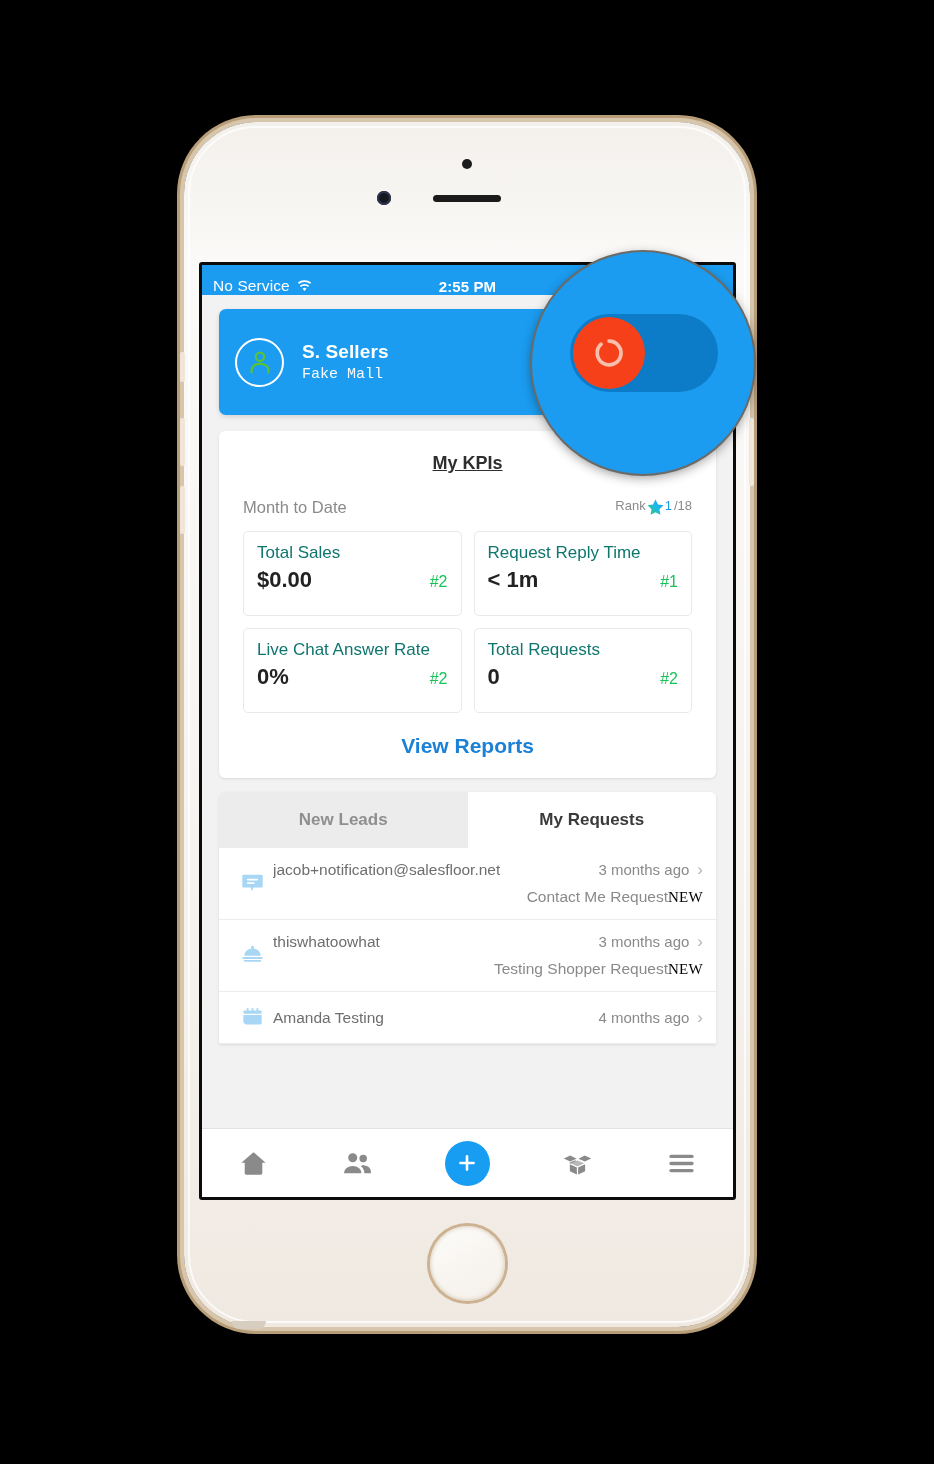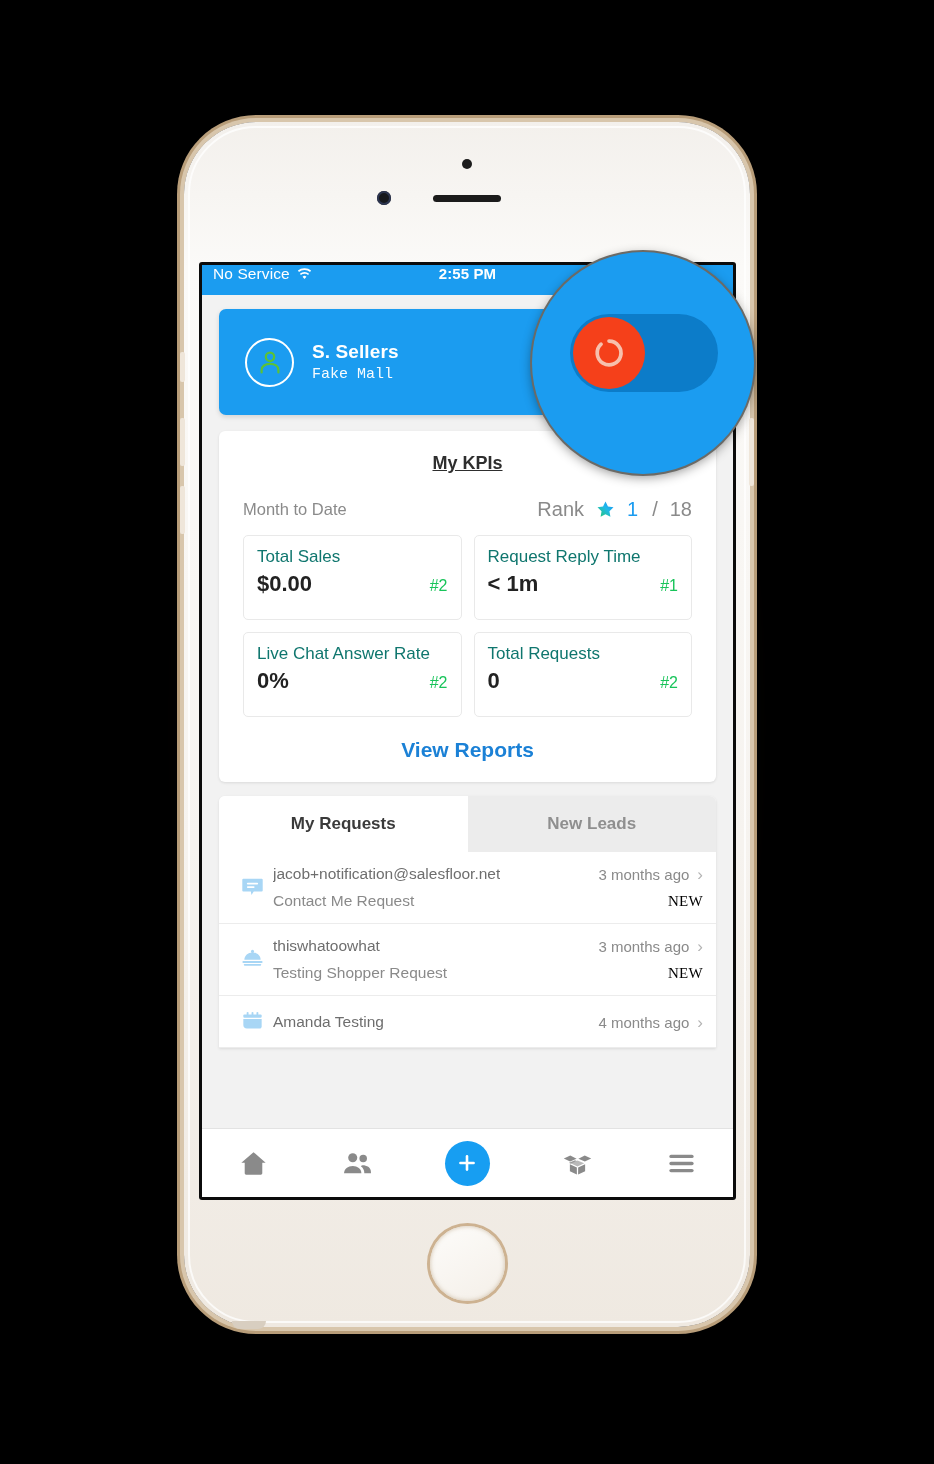--- a/index.html
+++ b/index.html
@@ -69,32 +69,32 @@
     background:#0b0b0b; border-radius:3px;
   }
   .screen {
     position:absolute; left:202px; top:265px; width:531px; height:932px;
     background:#f2f2f2; overflow:hidden;
   }
 
   
   .statusbar {
     height:30px; background:#1b9cf0; color:#fff;
-    display:flex; align-items:flex-start; position:relative;
+    display:flex; align-items:flex-end; position:relative;
     font-size:15.5px; letter-spacing:.1px;
   }
   .sb-left { display:flex; align-items:center; gap:7px; padding-left:11px; }
   .sb-time { position:absolute; left:0; right:0; text-align:center; font-weight:bold; font-size:15px; }
   .wifi-ico { width:15px; height:12px; display:block; }
 
   
   .header-wrap { background:#f2f2f2; padding:14px 17px 0 17px; }
   .profile-card {
     background:#1b9cf0; border-radius:7px; height:106px;
-    display:flex; align-items:center; padding-left:26px;
+    display:flex; align-items:center; padding-left:16px;
     box-shadow: 0 2px 5px rgba(0,0,0,.13);
     position:relative;
   }
   .avatar {
     width:49px; height:49px; border-radius:50%;
     border:2.5px solid #fff; display:flex; align-items:center; justify-content:center;
     flex:0 0 auto;
   }
   .avatar svg { width:28px; height:28px; display:block; }
   .who { margin-left:18px; color:#fff; }
@@ -110,21 +110,21 @@
     position:absolute; left:2px; top:2px; width:40px; height:40px; border-radius:50%;
     background:#f5401a;
   }
 
   
   .kpi-wrap { padding:16px 17px 0 17px; }
   .kpi-card { background:#fff; border-radius:6px; padding:22px 24px 14px 24px; box-shadow:0 1px 3px rgba(0,0,0,.10); }
   .kpi-title { text-align:center; font-size:18px; font-weight:bold; color:#2e2e2e;text-decoration:underline; }
   .kpi-sub { display:flex; justify-content:space-between; align-items:center; margin-top:24px; }
   .kpi-sub .mtd { font-size:16.5px; color:#8a8a8a; }
-  .rank { font-size:20px; color:#8a8a8a; display:flex; align-items:center; gap:12px; }
+  .rank { font-size:13px; color:#8a8a8a; display:flex; align-items:flex-start; gap:0; }
   .rank .star { width:19px; height:19px; display:block; }
   .rank .rnum { color:#1b9cf0; font-weight:500; }
   .rank .slash { color:#8a8a8a; margin-left:2px;}
   .rank .rtot { color:#8a8a8a; }
 
   .kpi-grid { display:grid; grid-template-columns:1fr 1fr; gap:12px; margin-top:14px; }
   .kpi-box { border:1px solid #e9e9e9; border-radius:5px; padding:11px 13px 12px 13px; height:85px; }
   .kpi-box .lbl { font-size:17px; color:#0f766e; }
   .kpi-box .row { display:flex; justify-content:space-between; align-items:flex-end; margin-top:6px; }
   .kpi-box .val { font-size:22px; font-weight:bold; color:#222; line-height:1; }
@@ -137,22 +137,22 @@
   .list-card { background:#fff; border-radius:6px 6px 0 0; box-shadow:0 1px 3px rgba(0,0,0,.10); overflow:hidden; }
   .tabs { display:flex; }
   .tab { flex:1; text-align:center; padding:18px 0; font-size:17px; font-weight:bold; }
   .tab.inactive { background:#ececec; color:#8f8f8f; }
   .tab.active { background:#fff; color:#3a3a3a; }
 
   .row-item { display:flex; align-items:center; padding:13px 13px 13px 12px; border-bottom:1px solid #ececec; }
   .row-ico { width:42px; flex:0 0 auto; display:flex; justify-content:center; }
   .row-ico svg { width:25px; height:25px; display:block; }
   .row-mid { flex:1; min-width:0; }
-  .row-line1 { display:flex; justify-content:space-between; align-items:flex-end; }
-  .row-line2 { display:flex; justify-content:space-between; align-items:center; margin-top:9px; }
+  .row-line1 { display:flex; justify-content:space-between; align-items:flex-start; }
+  .row-line2 { display:flex; justify-content:flex-end; align-items:center; margin-top:9px; }
   .row-name { font-size:15.5px; color:#6e6e6e; white-space:nowrap; overflow:hidden; text-overflow:ellipsis; }
   .row-type { font-size:15.5px; color:#8a8a8a; }
   .row-time { font-size:15px; color:#8a8a8a; white-space:nowrap; display:flex; align-items:center; gap:8px; }
   .chev { color:#b4b4b4; font-size:17px; line-height:1; }
   .badge { font-size:15px; font-weight:500; letter-spacing:.3px; }
   .badge.new { color:#000000;font-family:Liberation Serif, serif; }
   .badge.confirmed { color:#4fa3e3; }
 
   
   .tabbar {
@@ -299,22 +299,22 @@
           </div>
         </div>
 
         <div class="view-reports">View Reports</div>
       </div>
     </div>
 
     <div class="list-wrap">
       <div class="list-card">
         <div class="tabs">
+          <div class="tab inactive">New Leads</div>
           <div class="tab active">My Requests</div>
-          <div class="tab inactive">New Leads</div>
         </div>
 
         <div class="row-item">
           <div class="row-ico">
             <svg viewBox="0 0 24 24" fill="#a8d6f5">
               <path d="M3.2 3.6h17.6a1 1 0 0 1 1 1v10.2a1 1 0 0 1-1 1h-7.6l-2.2 3.4-.6-3.4H3.2a1 1 0 0 1-1-1V4.6a1 1 0 0 1 1-1z"></path>
               <rect x="6.6" y="7.4" width="10.8" height="1.7" rx=".85" fill="#ffffff"></rect>
               <rect x="6.6" y="10.7" width="7.4" height="1.7" rx=".85" fill="#ffffff"></rect>
             </svg>
           </div>

